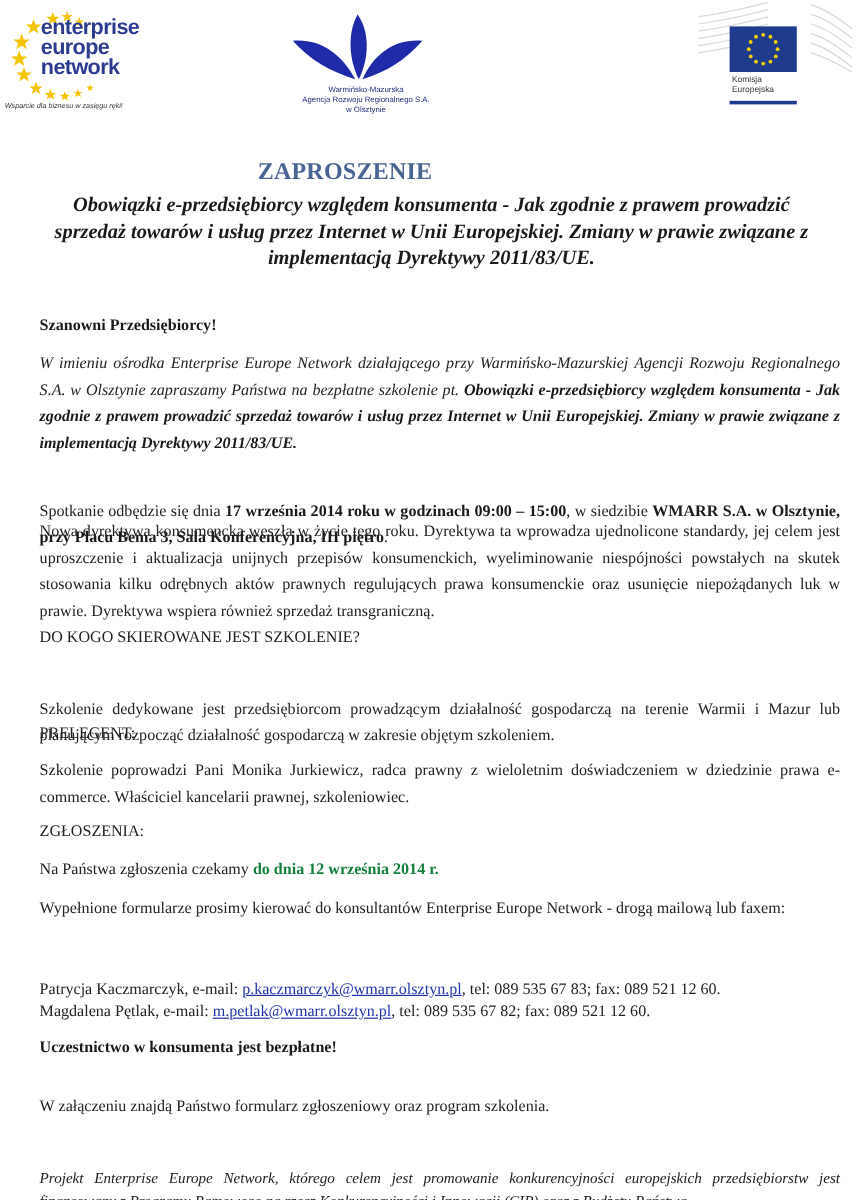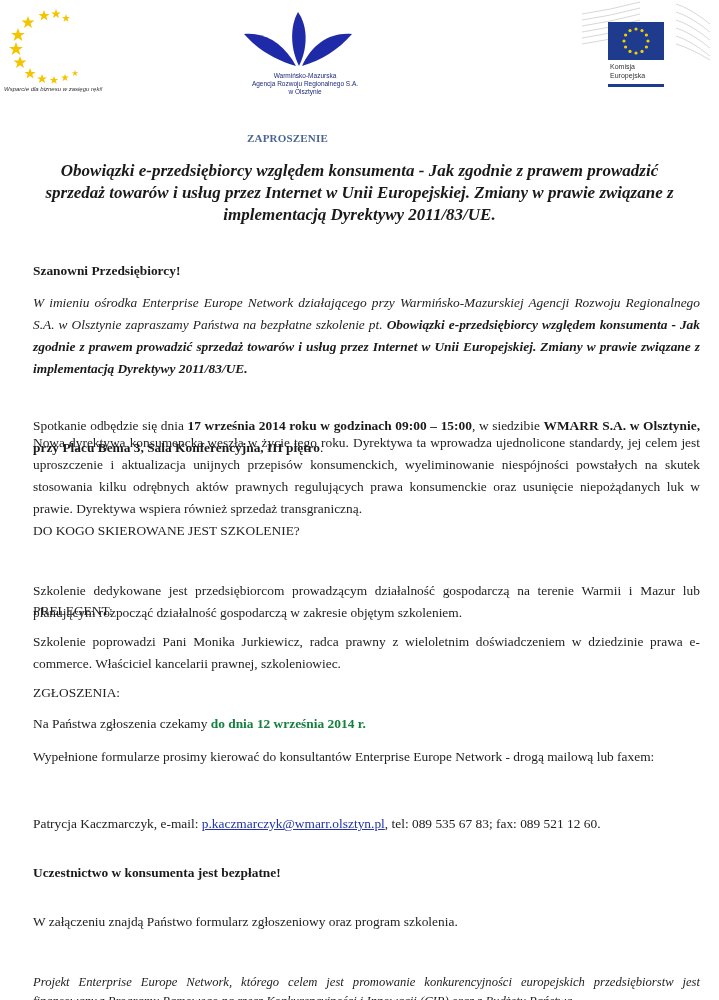--- a/index.html
+++ b/index.html
@@ -12,21 +12,21 @@
   .een-tag { position:absolute; left:0px; top:82px; font-family:"Liberation Sans", sans-serif; font-style:italic; font-size:6px; color:#333; white-space:nowrap; }
 
   .logo-wmarr { position:absolute; left:230px; top:4px; width:150px; height:96px; }
   .wmarr-text { position:absolute; left:0; top:68px; width:150px; text-align:center; font-family:"Liberation Sans", sans-serif; font-size:6.5px; line-height:8px; color:#1f2a7a; }
 
   .logo-ec { position:absolute; left:580px; top:0; width:139px; height:100px; }
   .ec-text { position:absolute; left:30px; top:62px; font-family:"Liberation Sans", sans-serif; font-size:7px; line-height:9px; color:#333; }
   .ec-bar { position:absolute; left:28px; top:84px; width:56px; height:3px; background:#1f3b8e; }
 
   
-  .title { position:absolute; left:0; width:575px; top:132px; text-align:center; font-family:"Liberation Serif", serif; font-weight:bold; font-size:11px; color:#4a6593; letter-spacing:0.2px; }
+  .title { position:absolute; left:0; width:575px; top:132px; text-align:center; font-family:"Liberation Serif", serif; font-weight:bold; font-size:20px; color:#4a6593; letter-spacing:0.2px; }
   .subtitle { position:absolute; left:30px; width:659px; top:160px; text-align:center; font-family:"Liberation Serif", serif; font-weight:bold; font-style:italic; font-size:17px; line-height:22px; color:#1a1a1a; }
 
   .p { position:absolute; left:33px; width:667px; font-family:"Liberation Serif", serif; font-size:13.4px; line-height:22px; color:#222; text-align:justify; }
   .p b, .b { font-weight:bold; color:#1a1a1a; }
   .u { }
   .red { color:#15803d; font-weight:bold; }
   a.mail { color:#2233aa; text-decoration:underline; }
   .it { font-style:italic;margin-top:12px; }
 </style>
 </head>
@@ -42,20 +42,25 @@
       <polygon points="14,24 15.8,29 21,29 16.8,32 18.4,37 14,34 9.6,37 11.2,32 7,29 12.2,29"></polygon>
       <polygon points="12,38 13.8,43 19,43 14.8,46 16.4,51 12,48 7.6,51 9.2,46 5,43 10.2,43"></polygon>
       <polygon points="16,52 17.7,56.5 22.5,56.5 18.6,59.4 20,64 16,61.2 12,64 13.4,59.4 9.5,56.5 14.3,56.5"></polygon>
       <polygon points="26,64 27.5,68 31.5,68 28.3,70.5 29.5,74.5 26,72 22.5,74.5 23.7,70.5 20.5,68 24.5,68"></polygon>
       <polygon points="38,70 39.3,73.5 43,73.5 40,75.6 41.2,79 38,77 34.8,79 36,75.6 33,73.5 36.7,73.5"></polygon>
       <polygon points="50,72 51.1,75 54.3,75 51.7,76.8 52.7,79.8 50,78 47.3,79.8 48.3,76.8 45.7,75 48.9,75"></polygon>
       <polygon points="61,70 62,72.6 64.8,72.6 62.5,74.2 63.4,77 61,75.4 58.6,77 59.5,74.2 57.2,72.6 60,72.6"></polygon>
       <polygon points="71,66 71.8,68.2 74.2,68.2 72.3,69.6 73,72 71,70.6 69,72 69.7,69.6 67.8,68.2 70.2,68.2"></polygon>
     </g>
   </svg>
+  <div class="een-text">
+    <div>enterprise</div>
+    <div>europe</div>
+    <div>network</div>
+  </div>
   <div class="een-tag">Wsparcie dla biznesu w zasięgu ręki!</div>
 </div>
 
 <div class="logo-wmarr">
   <svg width="150" height="68">
     <g fill="#1f2aa8">
       <path d="M68,8 C60,22 60,44 69,62 C78,44 78,22 68,8 Z"></path>
       <path d="M14,30 C36,28 54,40 66,62 C46,56 28,46 14,30 Z"></path>
       <path d="M122,30 C100,28 82,40 72,62 C92,56 108,46 122,30 Z"></path>
     </g>
@@ -131,19 +136,22 @@
 <div class="p" style="top:713px;">
   <span>Na Państwa zgłoszenia czekamy </span><span class="red">do dnia 12 września 2014 r.</span>
 </div>
 
 <div class="p" style="top:746px;">Wypełnione formularze prosimy kierować do konsultantów Enterprise Europe Network - drogą mailową lub faxem:</div>
 
 <div class="p" style="top:797px; line-height:19px; text-align:left;margin-top:17px;">
   <div>
     <span>Patrycja Kaczmarczyk, e-mail: </span><a class="mail" href="#">p.kaczmarczyk@wmarr.olsztyn.pl</a><span>, tel: 089 535 67 83; fax: 089 521 12 60.</span>
   </div>
+  <div>
+    <span>Magdalena Pętlak, e-mail: </span><a class="mail" href="#">m.petlak@wmarr.olsztyn.pl</a><span>, tel: 089 535 67 82; fax:  089 521 12 60.</span>
+  </div>
 </div>
 
 <div class="p b" style="top:862px;">Uczestnictwo w konsumenta jest bezpłatne!</div>
 
 <div class="p" style="top:911px;">W załączeniu znajdą Państwo formularz zgłoszeniowy oraz program szkolenia.</div>
 
 <div class="p it" style="top:961px; font-size:12.6px; line-height:19px;">Projekt Enterprise Europe Network, którego celem jest promowanie konkurencyjności europejskich przedsiębiorstw jest finansowany  z  Programu Ramowego na rzecz Konkurencyjności i Innowacji (CIP) oraz  z  Budżetu Państwa.</div>
 
 </body></html>

